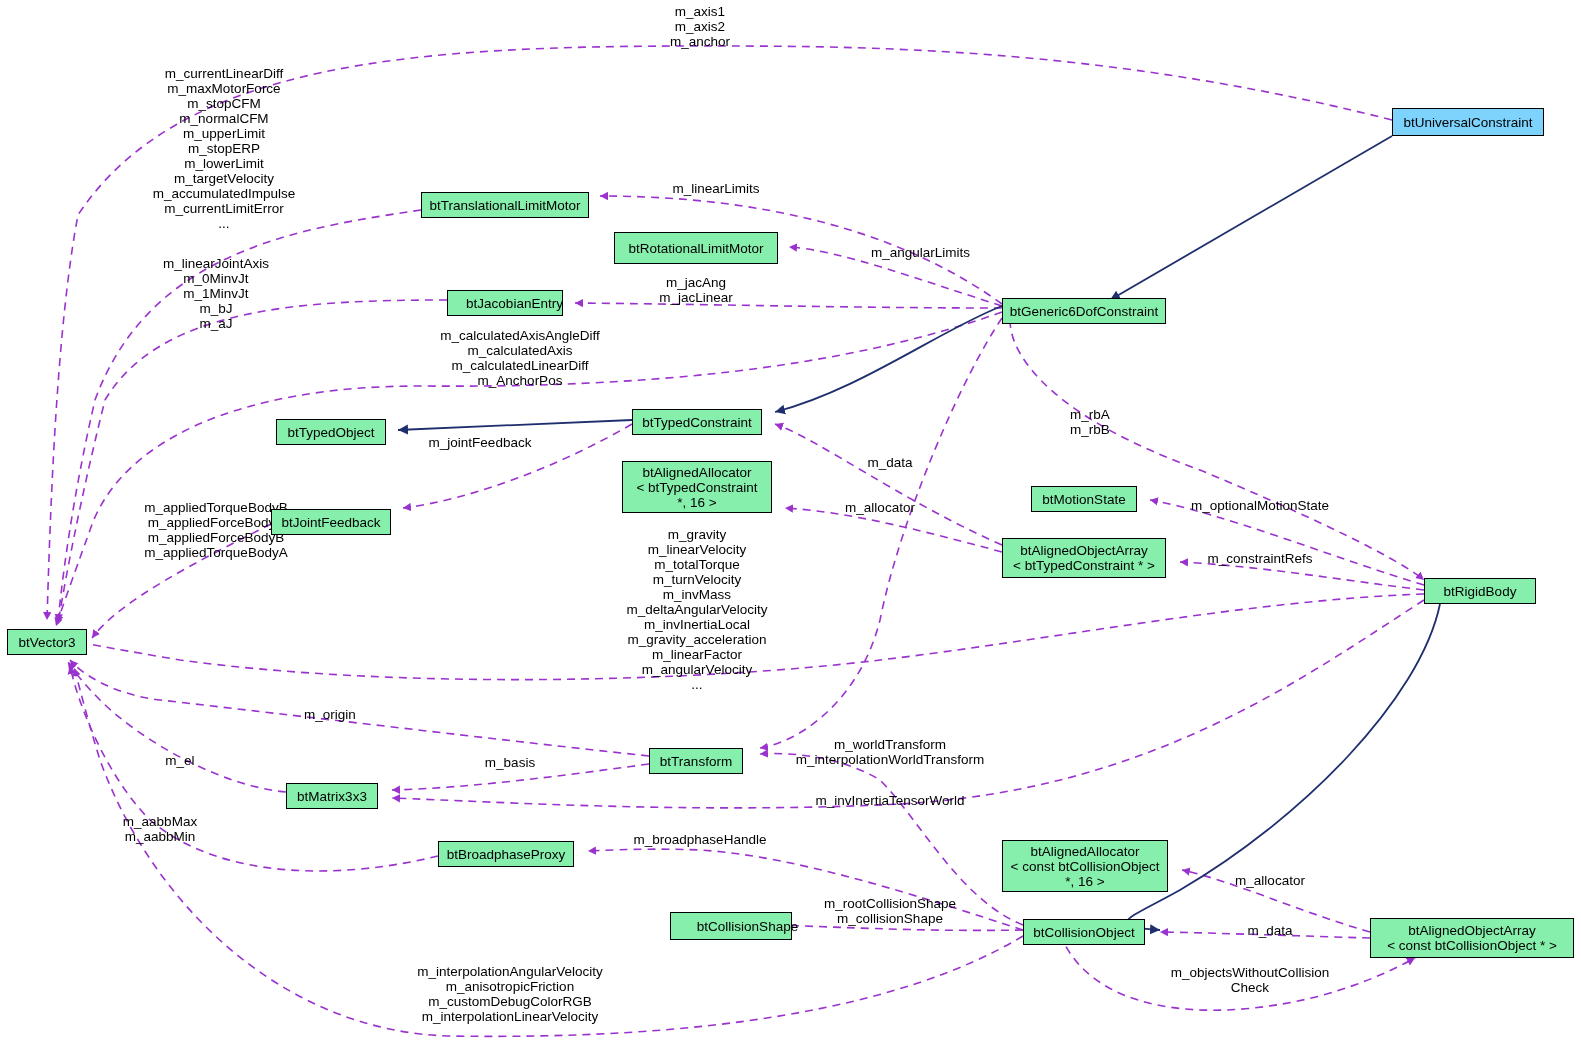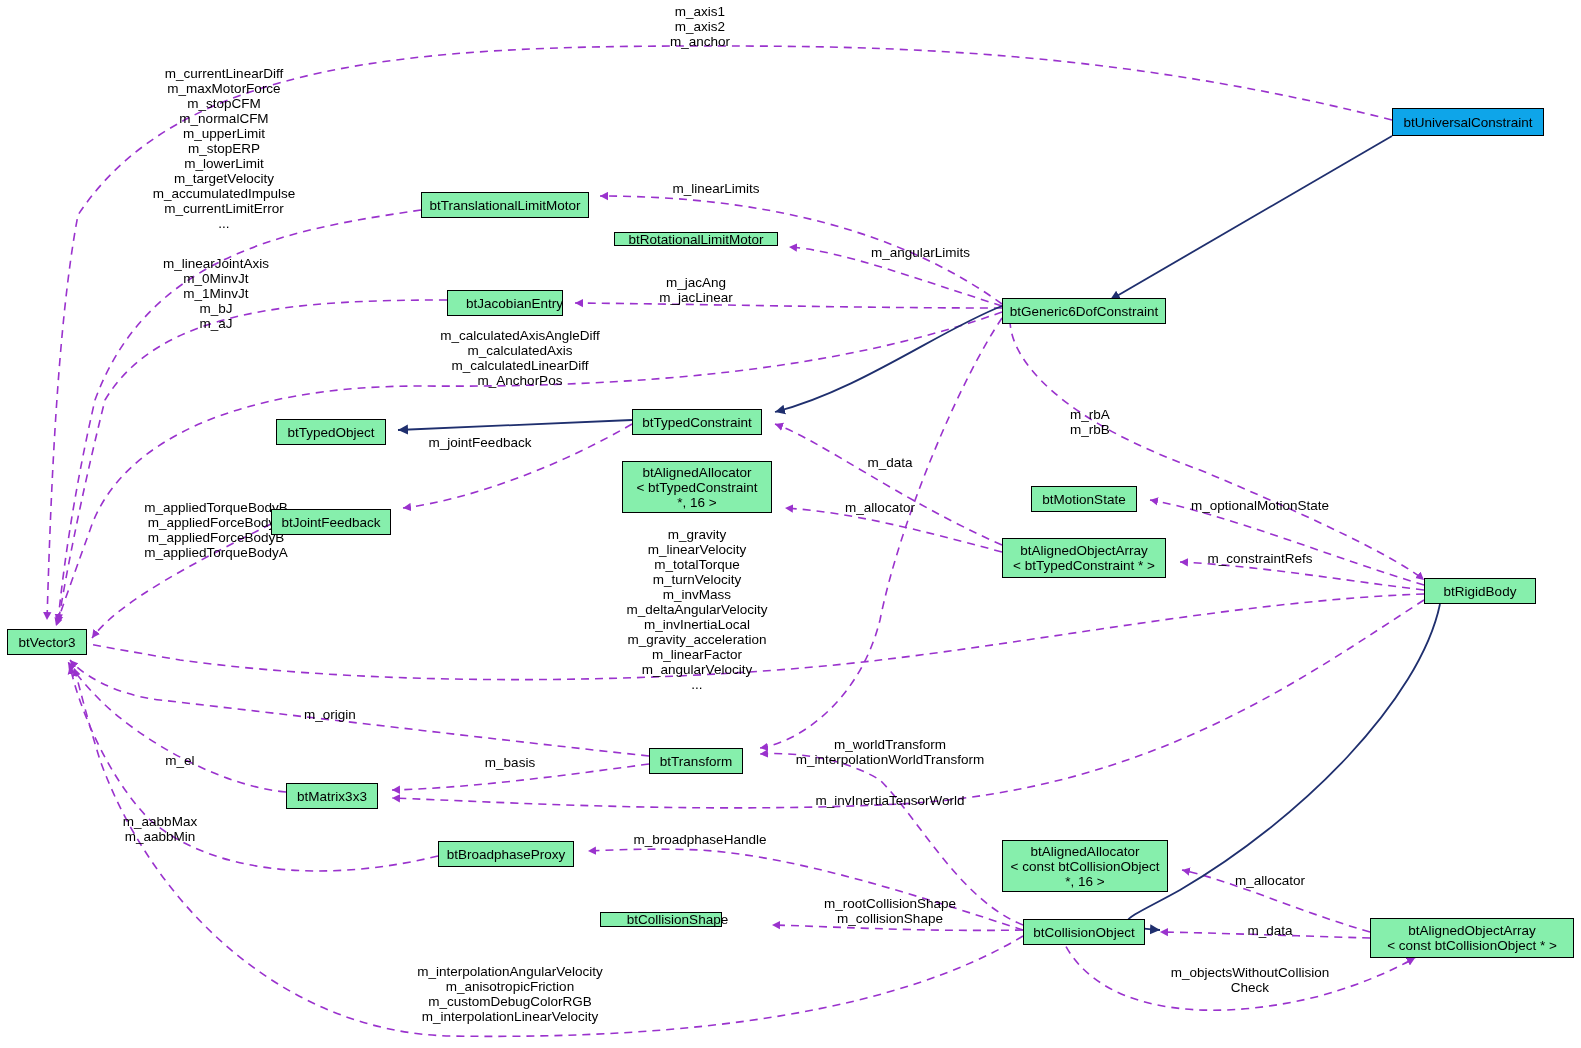--- a/index.html
+++ b/index.html
@@ -3,21 +3,21 @@
 <meta charset="utf-8">
 <style>
   html,body{margin:0;padding:0;background:#ffffff;}
   #stage{position:relative;width:1581px;height:1048px;background:#fff;
          font-family:"Liberation Sans","DejaVu Sans",sans-serif;overflow:hidden;}
   svg.edges{position:absolute;left:0;top:0;width:1581px;height:1048px;}
   .node{position:absolute;box-sizing:border-box;border:1px solid #000;
         background:#86efac;color:#000;font-size:13.5px;line-height:15px;
         text-align:center;display:flex;align-items:center;justify-content:center;
         flex-direction:column;white-space:pre;z-index:5;}
-  .node.hl{background:#0ea5e9;}
+  .node.hl{background:#7dd3fc;}
   .edgelabel{position:absolute;font-size:13.5px;line-height:15px;color:#000;
              text-align:center;white-space:pre;z-index:4;}
 </style>
 </head>
 <body>
 
 <div id="stage">
 
   <svg class="edges" viewBox="0 0 1581 1048">
     <defs>
@@ -93,41 +93,41 @@
     <g fill="none" stroke="#1f2f6e" stroke-width="1.8">
       <path d="M1392,136 L1110,300" marker-end="url(#inh)"></path>
       <path d="M1002,306 C940,330 860,390 775,412" marker-end="url(#inh)"></path>
       <path d="M632,420 L398,430" marker-end="url(#inh)"></path>
       <path d="M1440,604 C1420,700 1300,820 1180,890 C1130,918 1100,926 1160,930" marker-end="url(#inh)"></path>
     </g>
   </svg>
 
 <div class="node hl" style="left: 1392px; top: 108px; width: 152px; height: 28px;">btUniversalConstraint</div>
     <div class="node" style="left: 421px; top: 192px; width: 168px; height: 26px;">btTranslationalLimitMotor</div>
-    <div class="node" style="left: 614px; top: 232px; width: 164px; height: 14px;">btRotationalLimitMotor</div>
+    <div class="node" style="left: 614px; top: 232px; width: 164px; height: 32px;">btRotationalLimitMotor</div>
     <div class="node" style="left: 447px; top: 290px; width: 116px; height: 26px; padding-left: 19px;">btJacobianEntry</div>
     <div class="node" style="left: 1002px; top: 298px; width: 164px; height: 26px;">btGeneric6DofConstraint</div>
     <div class="node" style="left: 276px; top: 419px; width: 110px; height: 26px;">btTypedObject</div>
     <div class="node" style="left: 632px; top: 409px; width: 130px; height: 26px;">btTypedConstraint</div>
     <div class="node" style="left: 622px; top: 461px; width: 150px; height: 52px;">btAlignedAllocator
 &lt; btTypedConstraint
 *, 16 &gt;</div>
     <div class="node" style="left: 1031px; top: 486px; width: 106px; height: 26px;">btMotionState</div>
     <div class="node" style="left: 271px; top: 509px; width: 120px; height: 26px;">btJointFeedback</div>
     <div class="node" style="left: 1002px; top: 538px; width: 164px; height: 40px;">btAlignedObjectArray
 &lt; btTypedConstraint * &gt;</div>
     <div class="node" style="left: 1424px; top: 578px; width: 112px; height: 26px;">btRigidBody</div>
     <div class="node" style="left: 7px; top: 629px; width: 80px; height: 26px;">btVector3</div>
     <div class="node" style="left: 649px; top: 748px; width: 94px; height: 26px;">btTransform</div>
     <div class="node" style="left: 286px; top: 783px; width: 92px; height: 26px;">btMatrix3x3</div>
     <div class="node" style="left: 438px; top: 841px; width: 136px; height: 26px;">btBroadphaseProxy</div>
     <div class="node" style="left: 1002px; top: 840px; width: 166px; height: 52px;">btAlignedAllocator
 &lt; const btCollisionObject
 *, 16 &gt;</div>
-    <div class="node" style="left: 600px; top: 912px; width: 122px; height: 15px; padding-left: 33px;">btCollisionShape</div>
+    <div class="node" style="left: 670px; top: 912px; width: 122px; height: 28px; padding-left: 33px;">btCollisionShape</div>
     <div class="node" style="left: 1023px; top: 919px; width: 122px; height: 26px;">btCollisionObject</div>
     <div class="node" style="left: 1370px; top: 918px; width: 204px; height: 40px;">btAlignedObjectArray
 &lt; const btCollisionObject * &gt;</div>
     <div class="edgelabel" style="left: 620px; top: 4px; width: 160px;">m_axis1
 m_axis2
 m_anchor</div>
     <div class="edgelabel" style="left: 98px; top: 66px; width: 252px;">m_currentLinearDiff
 m_maxMotorForce
 m_stopCFM
 m_normalCFM

